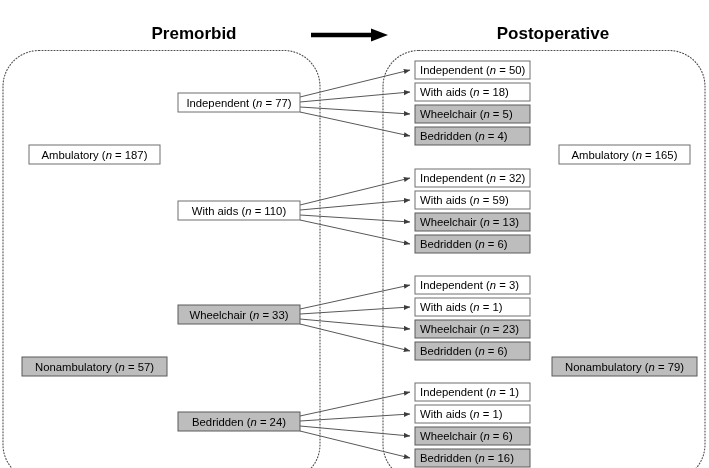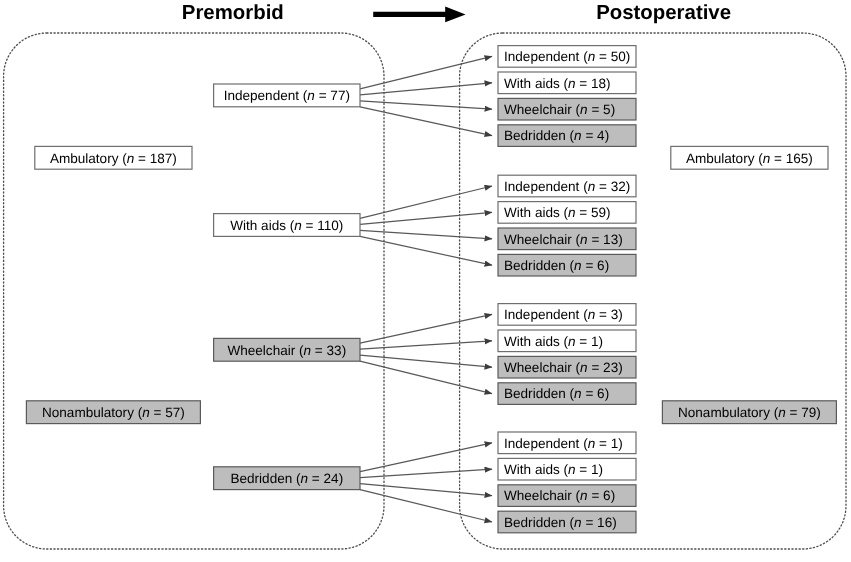--- a/index.html
+++ b/index.html
@@ -11,20 +11,21 @@
     width: 709px;
     height: 468px;
     font-family: "Liberation Sans", sans-serif;
     overflow: hidden;
     position: relative;
   }
   #diagram-root {
     position: relative;
     width: 709px;
     height: 381px;
+    margin-top: 23px;
   }
   svg.flow-svg {
     position: absolute;
     top: 0;
     left: 0;
     width: 709px;
     height: 468px;
     display: block;
   }
   .hdr-text {

